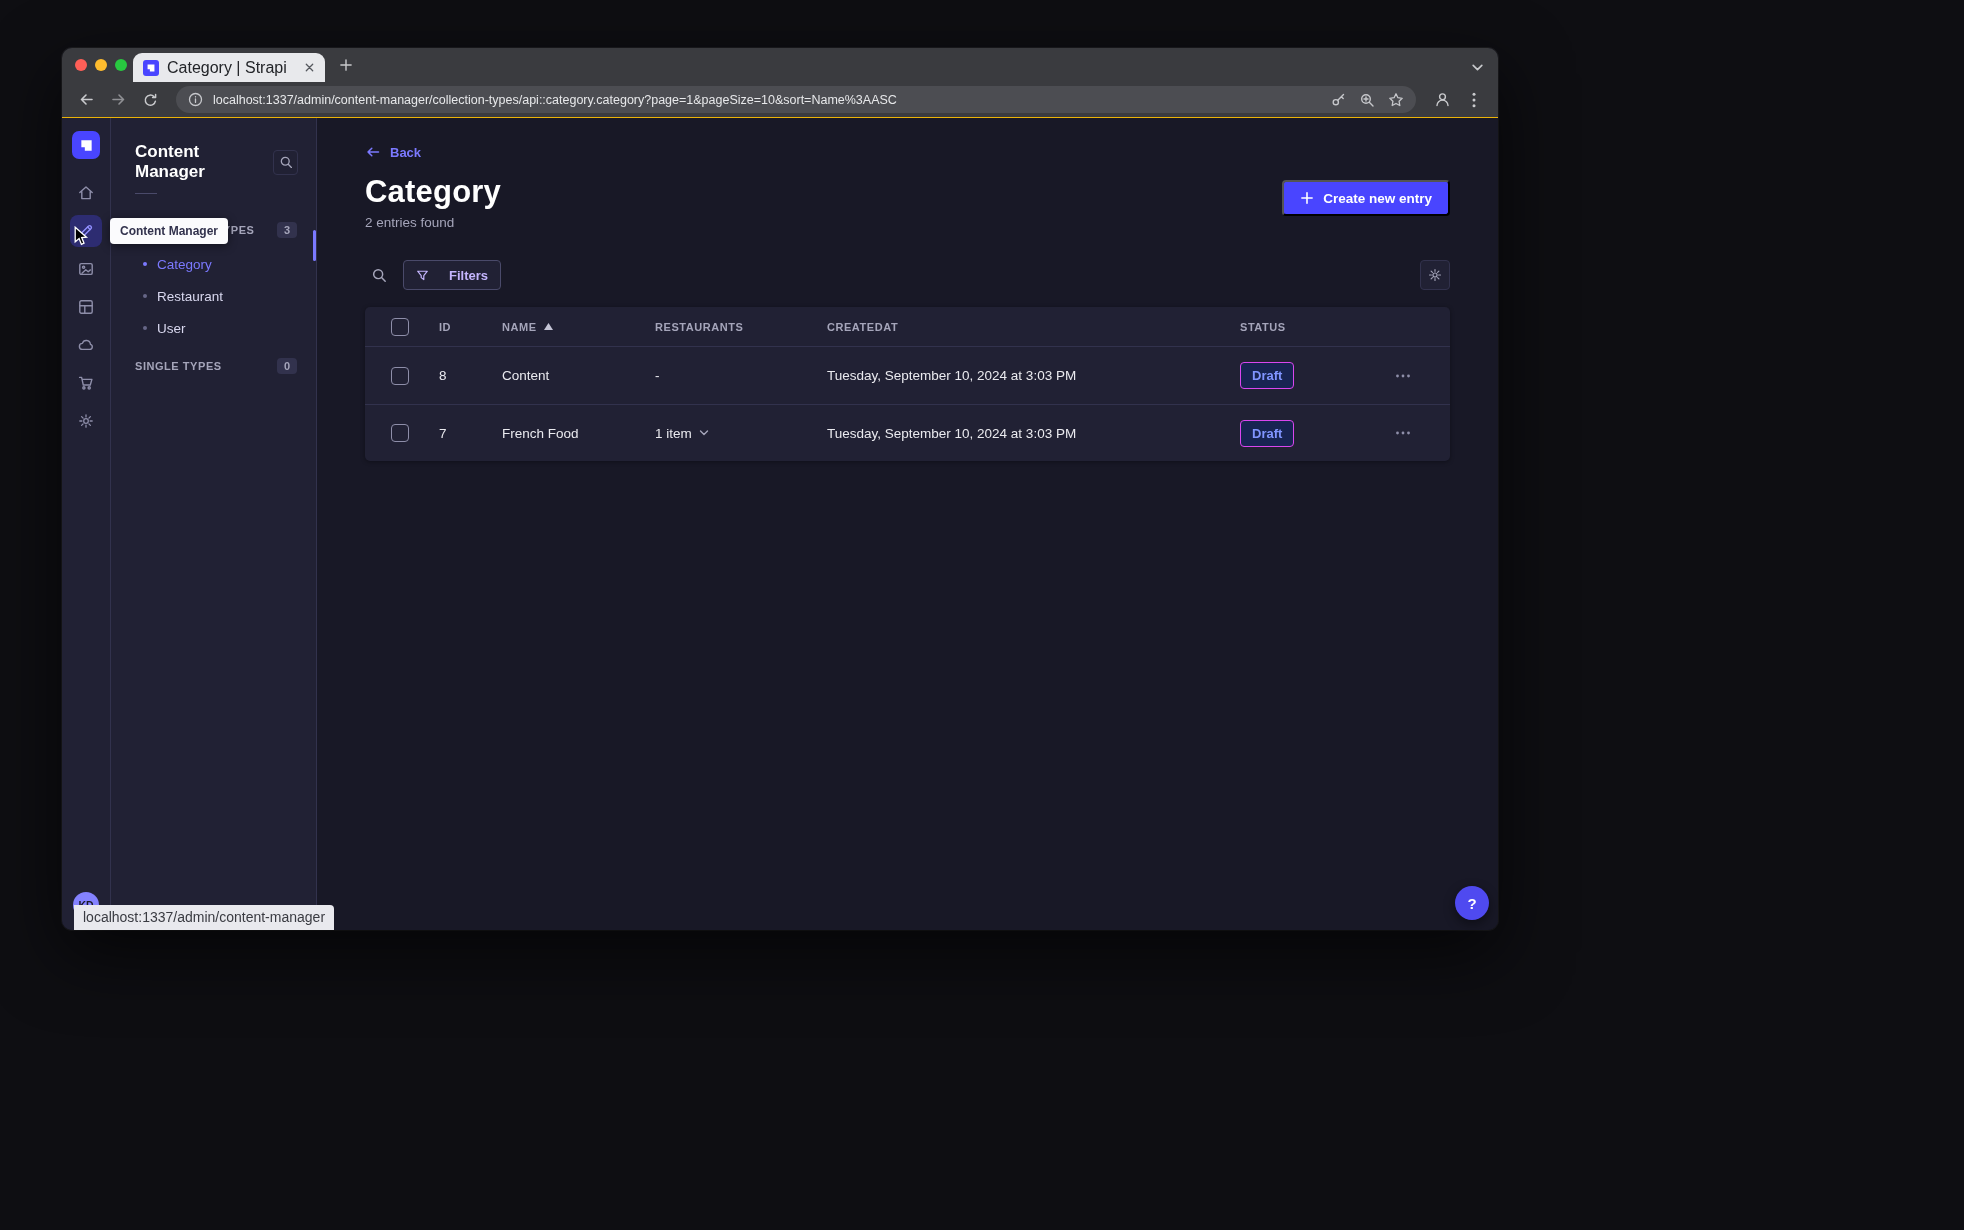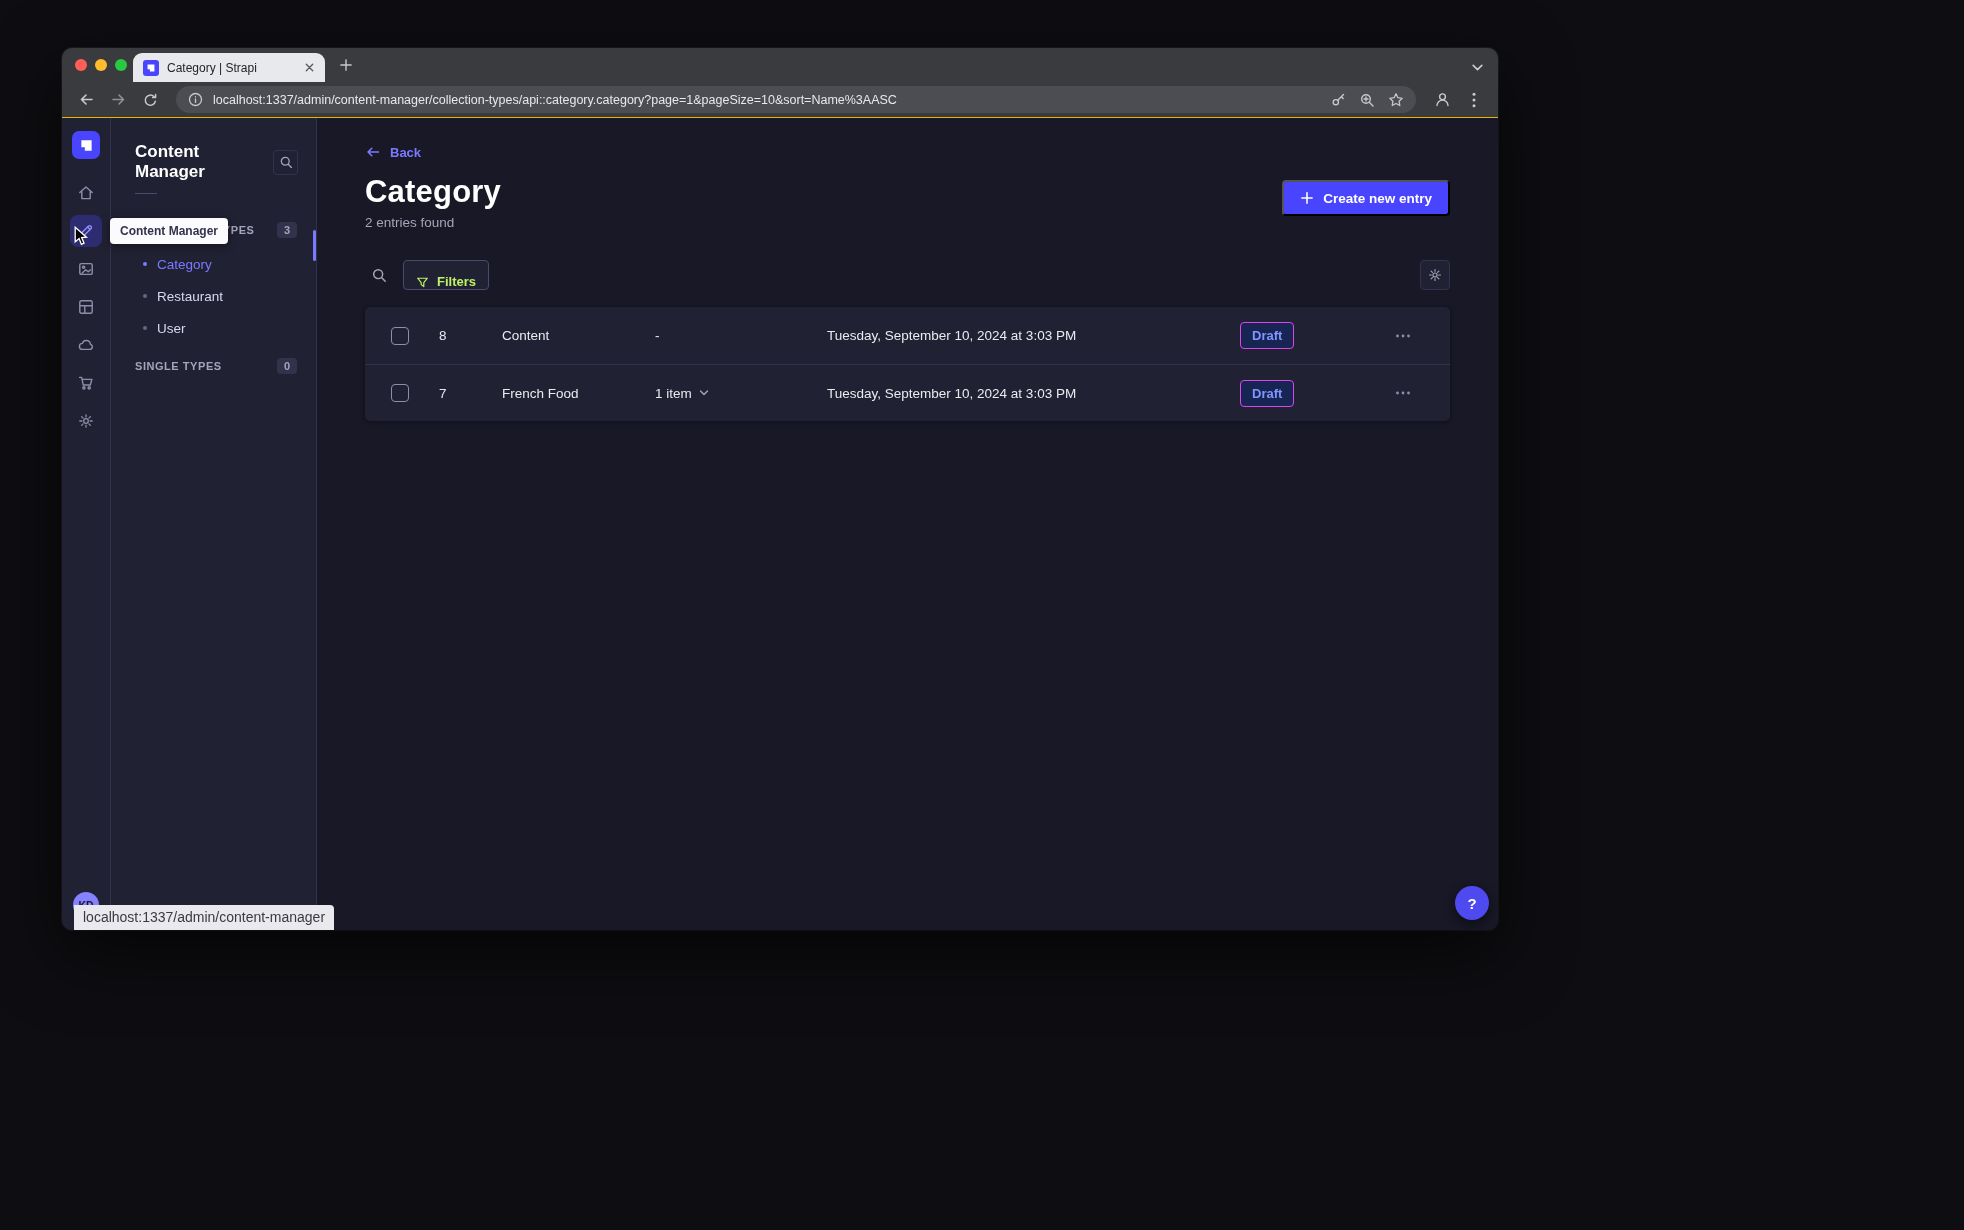--- a/index.html
+++ b/index.html
@@ -12,21 +12,21 @@
     overflow:hidden; background:#181826; display:flex; flex-direction:column;
     box-shadow:0 24px 70px rgba(0,0,0,.65), 0 0 0 1px rgba(255,255,255,.06); }
 
   .tabstrip { height:34px; background:#3a3b3f; display:flex; align-items:flex-end; flex:none; }
   .traffic { display:flex; gap:8px; align-items:center; padding-left:13px; height:34px; }
   .light { width:12px; height:12px; border-radius:50%; }
   .light.red{background:#ff5f57}.light.yellow{background:#febc2e}.light.green{background:#28c840}
   .tab { margin-left:6px; width:192px; height:29px; background:#e8e9ec; border-radius:9px 9px 0 0;
     display:flex; align-items:center; gap:8px; padding:0 8px 0 10px; }
   .favicon { width:16px; height:16px; border-radius:3px; background:#4945ff; display:flex; align-items:center; justify-content:center; flex:none; }
-  .tab-title { font-size:12px; color:#222428; flex:1; white-space:nowrap; overflow:hidden; text-overflow:ellipsis; }
+  .tab-title { font-size:16px; color:#222428; flex:1; white-space:nowrap; overflow:hidden; text-overflow:ellipsis; }
   .tab-close { color:#55585e; display:flex; align-items:center; justify-content:center; width:16px; height:16px; border-radius:50%; }
   .newtab { width:26px; height:26px; margin:0 0 4px 8px; display:flex; align-items:center; justify-content:center; color:#c9cacd; border-radius:50%; }
   .strip-spacer { flex:1; }
   .strip-chevron { margin:0 14px 8px 0; color:#c9cacd; }
 
   .toolbar { height:36px; background:#3a3b3f; border-bottom:1px solid #eab308; display:flex; align-items:center; padding:0 10px; gap:4px; flex:none; }
   .tbtn { width:28px; height:28px; border-radius:50%; display:flex; align-items:center; justify-content:center; color:#c9cacd; }
   .tbtn.dim { color:#8f9094; }
   .omnibox { flex:1; height:27px; background:#4c4d52; border-radius:14px; display:flex; align-items:center; gap:10px; padding:0 12px; margin:0 8px; min-width:0; }
   .omni-info { color:#c6c7cb; flex:none; }
@@ -60,21 +60,21 @@
 
   .main { flex:1; padding:0 48px; position:relative; min-width:0; }
   .back-row { margin-top:26px; }
   .back-link { display:inline-flex; align-items:center; gap:9px; color:#7b79ff; font-size:13px; font-weight:600; }
   .header-row { display:flex; justify-content:space-between; align-items:flex-start; margin-top:10px; }
   .page-title { font-size:31px; font-weight:700; color:#ffffff; letter-spacing:.2px; }
   .entries { margin-top:5px; font-size:13.5px; color:#a5a5ba; }
   .create-btn { display:flex; align-items:center; gap:9px; background:#4945ff; color:#fff; font-size:13.5px; font-weight:700; border-radius:4px; height:36px; padding:0 16px; margin-top:6px; }
   .actions-row { margin-top:30px; display:flex; align-items:center; gap:10px; }
   .icon-btn { width:28px; height:28px; display:flex; align-items:center; justify-content:center; color:#a5a5ba; border-radius:4px; }
-  .filters-btn { display:flex; align-items:flex-end; gap:8px; height:30px; padding:0 12px; background:#212134; border:1px solid #4a4a6a; border-radius:4px; color:#bef264; font-size:13px; font-weight:600; }
+  .filters-btn { display:flex; align-items:center; gap:20px; height:30px; padding:0 12px; background:#212134; border:1px solid #4a4a6a; border-radius:4px; color:#c4b5fd; font-size:13px; font-weight:600; }
   .gear-btn { margin-left:auto; width:30px; height:30px; background:#212134; border:1px solid #32324d; border-radius:4px; display:flex; align-items:center; justify-content:center; color:#a5a5ba; }
 
   .card { margin-top:17px; background:#212134; border-radius:5px; box-shadow:0 1px 4px rgba(3,3,8,.4); }
   .trow { display:grid; grid-template-columns:74px 63px 153px 172px 413px 120px 1fr; align-items:center; }
   .thead { height:40px; border-bottom:1px solid #32324d; }
   .tbody-row { height:57px; }
   .tbody-row + .tbody-row { border-top:1px solid #32324d; }
   .th { font-size:11px; font-weight:700; letter-spacing:.05em; color:#a5a5ba; display:flex; align-items:center; gap:7px; }
   .td { font-size:13.5px; color:#eaeaef; display:flex; align-items:center; gap:7px; min-width:0; }
   .checkbox { width:18px; height:18px; border:1px solid #8e8ea9; border-radius:4px; margin-left:26px; background:transparent; }
@@ -315,20 +315,44 @@
         </button>
         <span class="gear-btn">
           <svg width="16" height="16" viewBox="0 0 18 18" fill="none" stroke="currentColor" stroke-width="1.3" stroke-linecap="round">
               <circle cx="9" cy="9" r="2.3"></circle>
               <path d="M9 2.8v2.1M9 13.1v2.1M2.8 9h2.1M13.1 9h2.1M4.6 4.6l1.5 1.5M11.9 11.9l1.5 1.5M13.4 4.6l-1.5 1.5M6.1 11.9l-1.5 1.5"></path>
             </svg>
         </span>
       </div>
 
       <div class="card">
+        <div class="trow thead">
+          <div class="th">
+              <span class="checkbox"></span>
+            </div>
+          <div class="th">
+              <span>ID</span>
+            </div>
+          <div class="th">
+            <span>NAME</span>
+            <svg width="9" height="7" viewBox="0 0 9 7">
+                <path d="M4.5 0L9 7H0z" fill="#c5c5d6"></path>
+              </svg>
+          </div>
+          <div class="th">
+              <span>RESTAURANTS</span>
+            </div>
+          <div class="th">
+              <span>CREATEDAT</span>
+            </div>
+          <div class="th">
+              <span>STATUS</span>
+            </div>
+          <div class="th"></div>
+        </div>
 
         <div class="trow tbody-row">
           <div class="td">
               <span class="checkbox"></span>
             </div>
           <div class="td">8</div>
           <div class="td">Content</div>
           <div class="td">-</div>
           <div class="td">Tuesday, September 10, 2024 at 3:03 PM</div>
           <div class="td">

